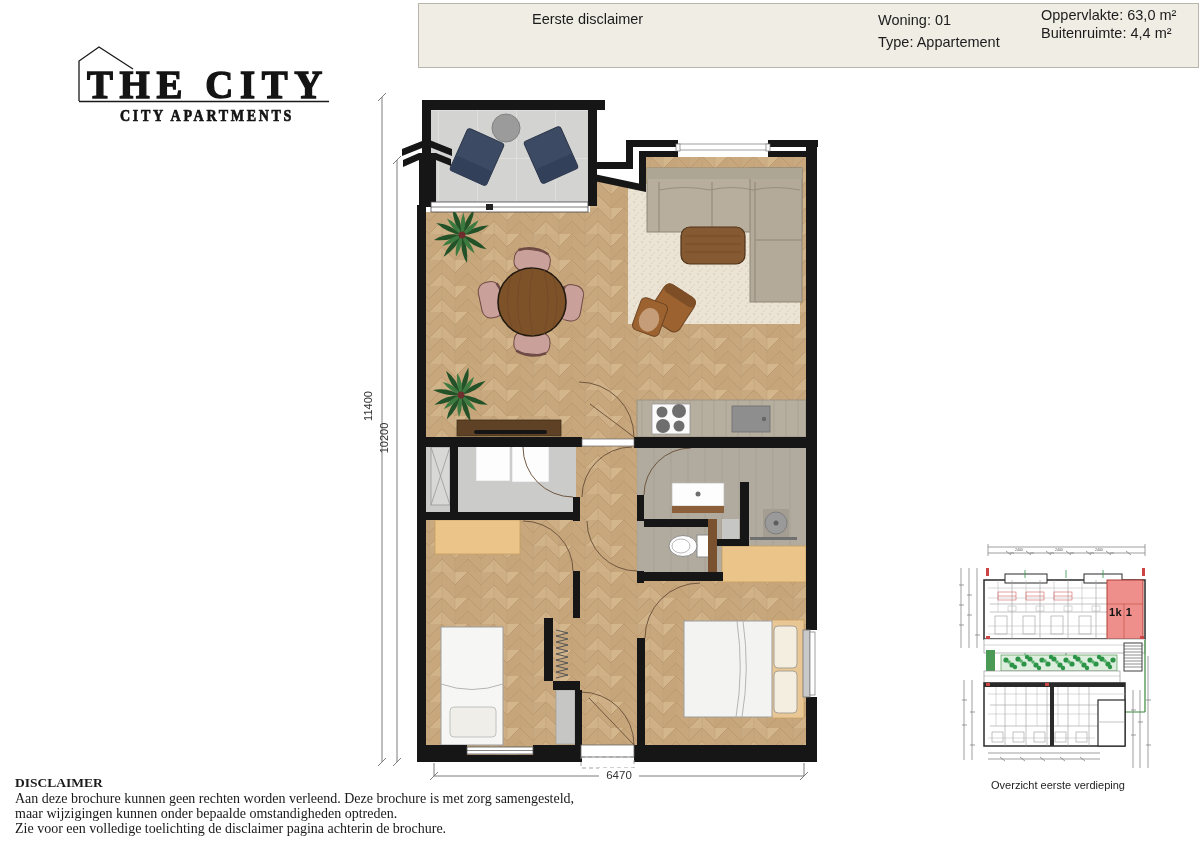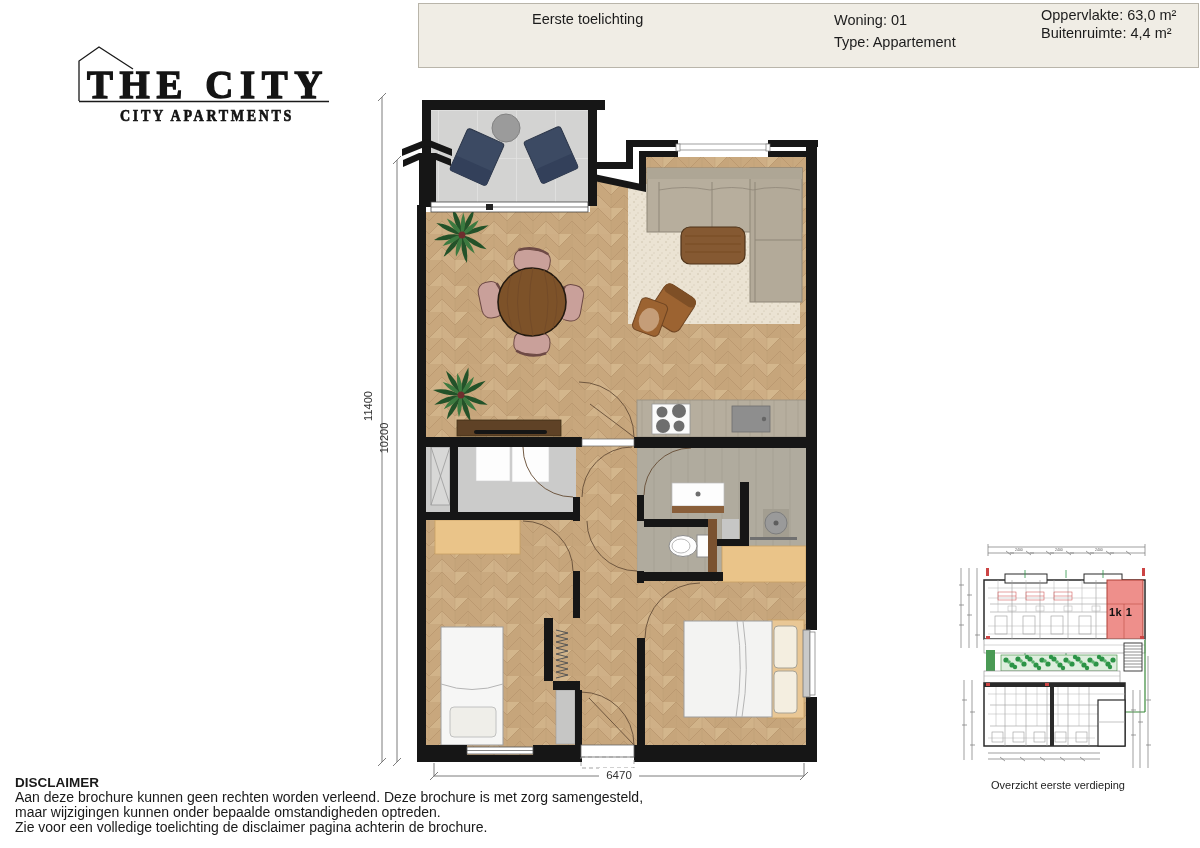--- a/index.html
+++ b/index.html
@@ -4,23 +4,23 @@
 <style>
   html,body{margin:0;padding:0;background:#fff;width:1200px;height:848px;overflow:hidden;}
   body{font-family:"Liberation Sans", sans-serif;position:relative;}
   .abs{position:absolute;}
 </style>
 </head>
 <body>
 
 <div class="abs" style="left:418px;top:3px;width:779px;height:63px;background:#f0ede5;border:1px solid #b9b5aa;"></div>
 
-<div class="abs" style="left:532px;top:11px;font-size:14.5px;color:#1c1c1c;">Eerste toelichting</div>
-
-<div class="abs" style="left:834px;top:9px;font-size:14.5px;color:#1c1c1c;line-height:22px;">Woning: 01<br>Type: Appartement</div>
+<div class="abs" style="left:532px;top:11px;font-size:14.5px;color:#1c1c1c;">Eerste disclaimer</div>
+
+<div class="abs" style="left:878px;top:9px;font-size:14.5px;color:#1c1c1c;line-height:22px;">Woning: 01<br>Type: Appartement</div>
 
 <div class="abs" style="left:1041px;top:6px;font-size:14.5px;color:#1c1c1c;line-height:18px;">Oppervlakte: 63,0 m²<br>Buitenruimte: 4,4 m²</div>
 
 <div class="abs" style="left:60px;top:0;width:290px;height:95px;margin-top:36px;">
 <svg width="290" height="95" viewBox="0 0 290 95">
 
   <path d="M19 65 L19 25 L39 11 L73 33" fill="none" stroke="#1a1a1a" stroke-width="1.3"></path>
 
   <line x1="19" y1="65.5" x2="269" y2="65.5" stroke="#1a1a1a" stroke-width="1.6"></line>
 
@@ -598,16 +598,16 @@
           <rect x="1045" y="683" width="4" height="3"></rect>
     <rect x="986" y="568" width="3" height="8"></rect>
           <rect x="1142" y="568" width="3" height="8"></rect>
   </g>
 
   <text x="1058" y="789" font-size="11" fill="#222" text-anchor="middle">Overzicht eerste verdieping</text>
 </g>
 </svg>
 </div>
 
-<div class="abs" style="left:15px;top:775px;font-family:Liberation Sans, sans-serif;color:#191919;">
+<div class="abs" style="left:15px;top:775px;font-family:Liberation Serif, serif;color:#191919;">
   <div style="font-size:13.5px;font-weight:bold;">DISCLAIMER</div>
   <div style="font-size:14px;line-height:15px;">Aan deze brochure kunnen geen rechten worden verleend. Deze brochure is met zorg samengesteld,<br>maar wijzigingen kunnen onder bepaalde omstandigheden optreden.<br>Zie voor een volledige toelichting de disclaimer pagina achterin de brochure.</div>
 </div>
 
 </body></html>

